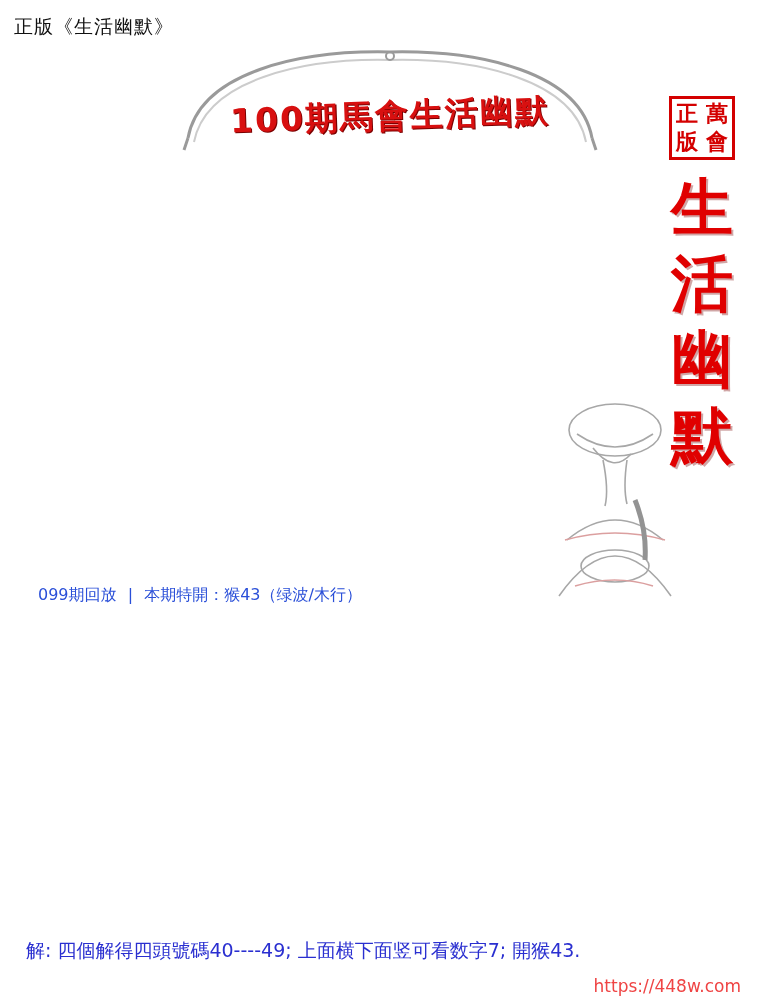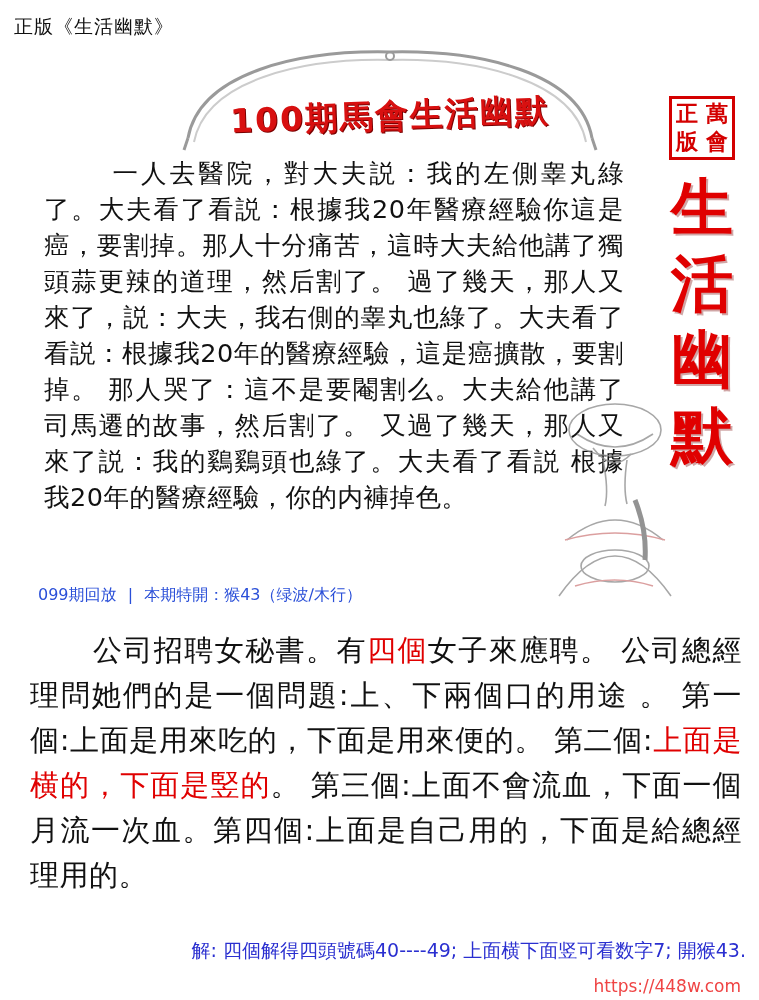--- a/index.html
+++ b/index.html
@@ -115,21 +115,20 @@
   .article-bottom .indent{display:inline-block;width:62px;}
   .red{color:#e00000;}
 
   
   .answer-line{
     position:absolute;left:26px;top:938px;width:720px;
     font-size:19px;
     color:#2a2fd0;
     white-space:nowrap;
     font-family:"DejaVu Sans", sans-serif;
-    text-align:right;
   }
   .site-url{
     position:absolute;right:18px;top:976px;
     font-size:17px;color:#ef4444;
     font-family:"DejaVu Sans", sans-serif;
   }
 </style>
 </head>
 <body>
 
@@ -155,23 +154,20 @@
     <span class="s4">會</span>
   </div>
 
   <div class="vertical-title">
     <div>生</div>
     <div>活</div>
     <div>幽</div>
     <div>默</div>
   </div>
 
-  <div class="article-top">
-    <span class="indent"></span><span>一人去醫院，對大夫説：我的左側睾丸綠了。大夫看了看説：根據我20年醫療經驗你這是癌，要割掉。那人十分痛苦，這時大夫給他講了獨頭蒜更辣的道理，然后割了。 過了幾天，那人又來了，説：大夫，我右側的睾丸也綠了。大夫看了看説：根據我20年的醫療經驗，這是癌擴散，要割掉。 那人哭了：這不是要閹割么。大夫給他講了司馬遷的故事，然后割了。 又過了幾天，那人又來了説：我的鷄鷄頭也綠了。大夫看了看説 根據我20年的醫療經驗，你的内褲掉色。</span>
-  </div>
 
   <svg class="sketch" viewBox="0 0 200 210">
     <g fill="none" stroke="#8a8a8a" stroke-width="1.6">
       <ellipse cx="108" cy="40" rx="46" ry="26"></ellipse>
       <path d="M70 44 q38 26 76 0"></path>
       <path d="M86 58 q20 26 38 6"></path>
       <path d="M96 70 q6 30 2 46"></path>
       <path d="M120 70 q-4 28 0 44"></path>
       <path d="M60 150 q48 -40 96 0"></path>
       <path d="M52 206 q56 -80 112 0"></path>
@@ -185,21 +181,18 @@
       <path d="M128 110 q12 30 10 60"></path>
     </g>
   </svg>
 
   <div class="info-line">
     <span>099期回放</span>
     <span class="sep">|</span>
     <span>本期特開：猴43（绿波∕木行）</span>
   </div>
 
-  <div class="article-bottom">
-    <span class="indent"></span><span>公司招聘女秘書。有</span><span class="red">四個</span><span>女子來應聘。 公司總經理問她們的是一個問題:上、下兩個口的用途 。 第一個:上面是用來吃的，下面是用來便的。 第二個:</span><span class="red">上面是横的，下面是竪的</span><span>。 第三個:上面不會流血，下面一個月流一次血。第四個:上面是自己用的，下面是給總經理用的。</span>
-  </div>
 
   <div class="answer-line">解: 四個解得四頭號碼40----49; 上面横下面竖可看数字7; 開猴43.</div>
 
   <div class="site-url">https://448w.com</div>
 
 </div>
 
 </body></html>

